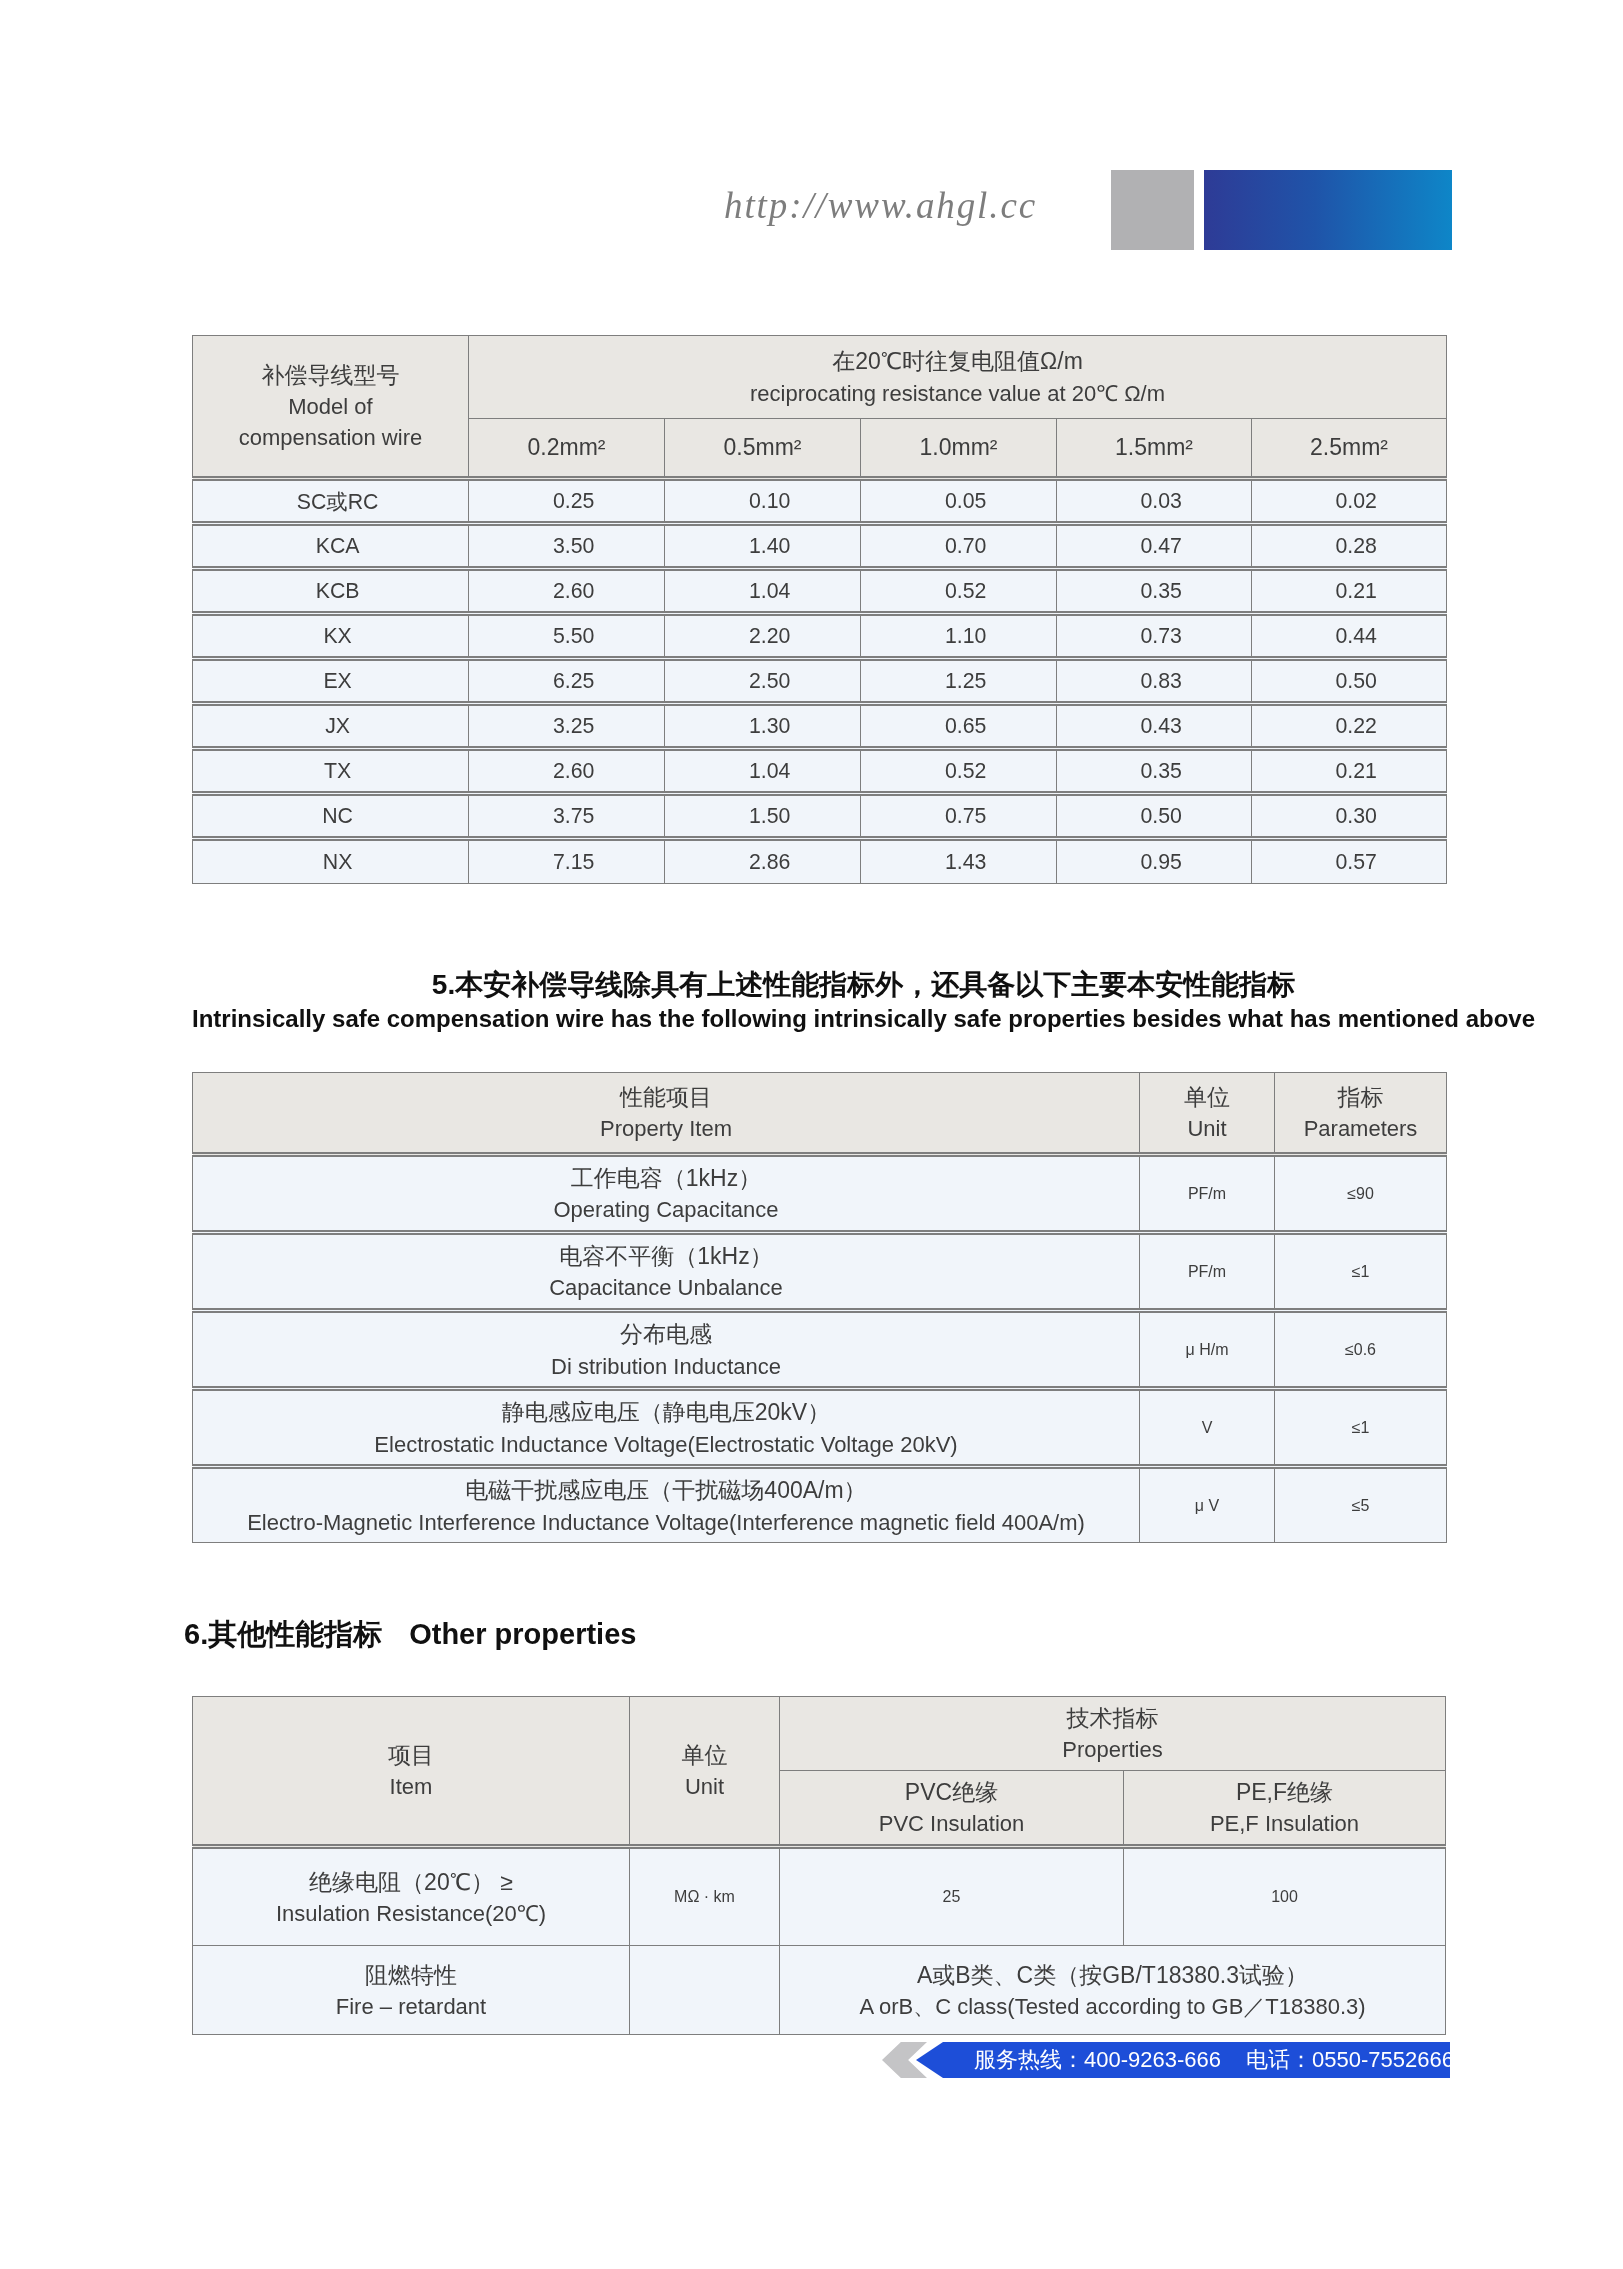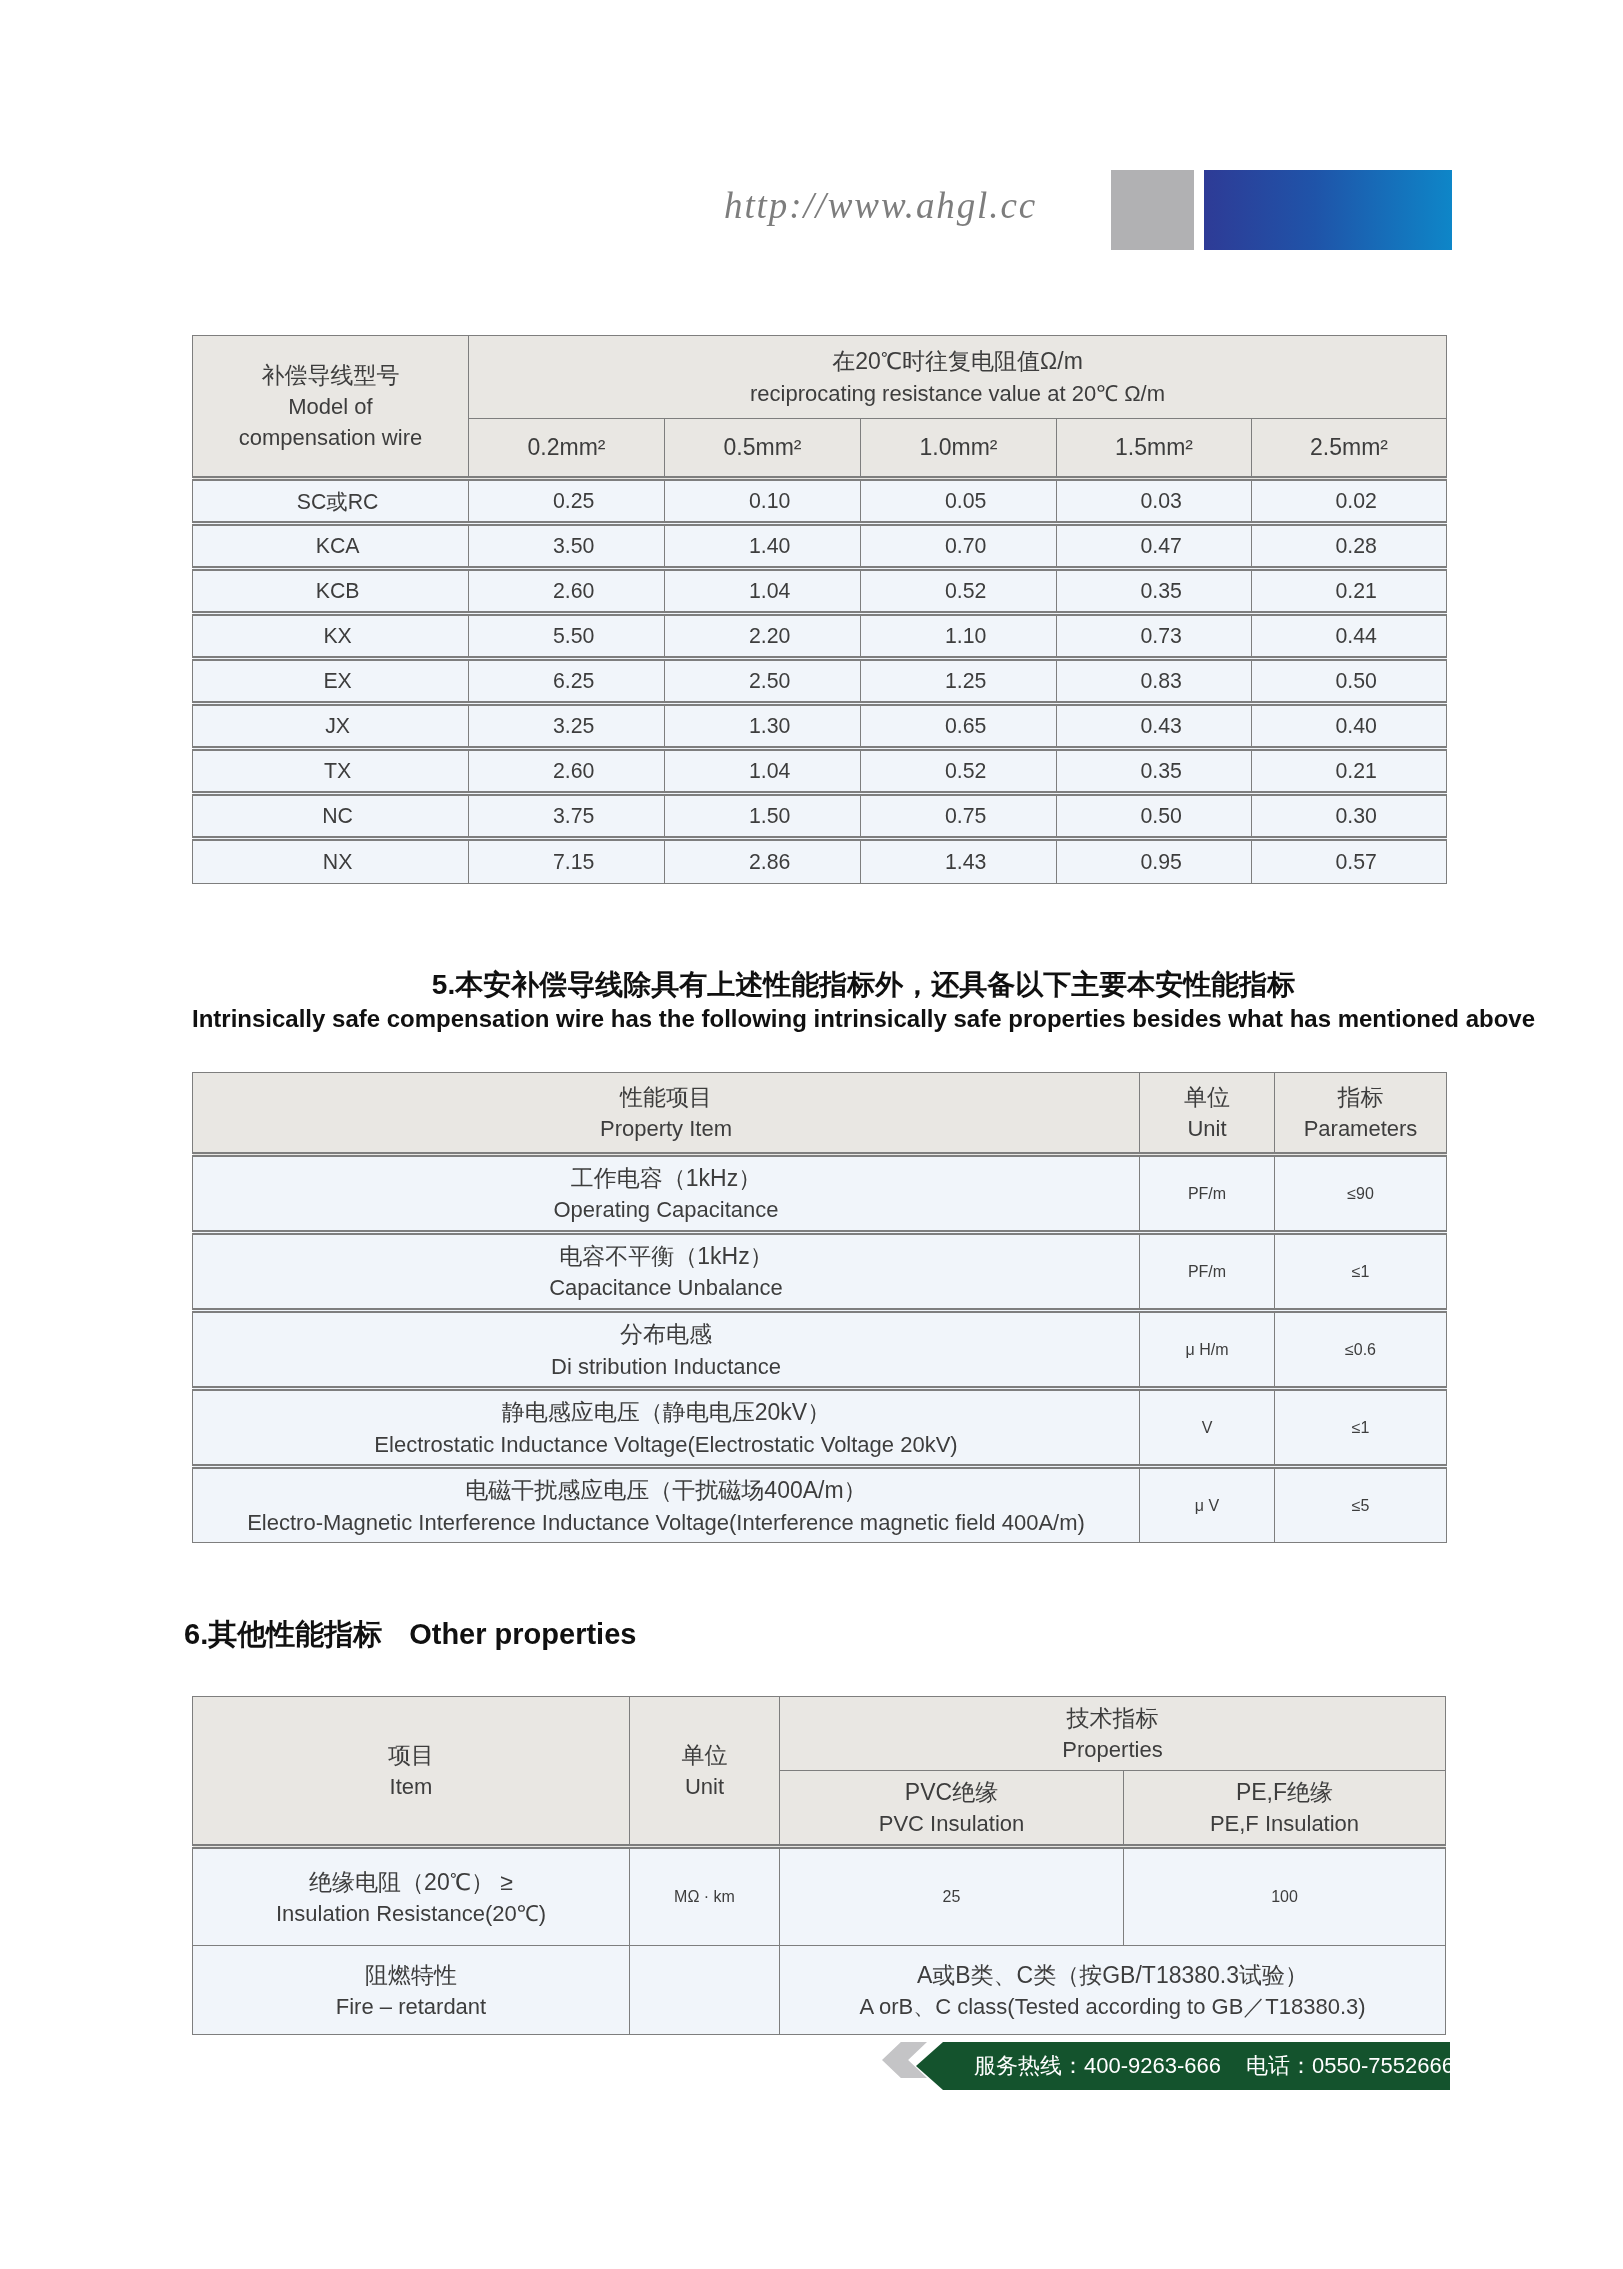--- a/index.html
+++ b/index.html
@@ -52,21 +52,21 @@
   .table3 .sub-hdr th { height:62px; }
   .table3 tbody tr.r1 td { height:99px; border-top:5.8px double #7e7e7e; }
   .table3 tbody tr.r2 td { height:89px; }
 
   
   .footer-chevron {
     position:absolute; left:882px; top:2042px; width:45px; height:36px; background:#c4c4c6;
     clip-path:polygon(42% 0, 100% 0, 58% 50%, 100% 100%, 42% 100%, 0 50%);
   }
   .footer-banner {
-    position:absolute; left:916px; top:2042px; width:534px; height:48px; background:#14532d;
+    position:absolute; left:916px; top:2042px; width:534px; height:36px; background:#1d4ed8;
     clip-path:polygon(27px 0, 100% 0, 100% 100%, 27px 100%, 0 50%);
     color:#ffffff; display:flex; align-items:center; justify-content:space-between;
     padding:0 19.4px 0 58px; box-sizing:border-box; font-size:22px; white-space:nowrap;
   }
   .footer-banner .contact { display:flex; gap:25px; }
 </style>
 </head>
 <body>
 
 <div class="url-text">http://www.ahgl.cc</div>
@@ -142,21 +142,21 @@
       <td>1.25</td>
       <td>0.83</td>
       <td>0.50</td>
     </tr>
     <tr>
       <td>JX</td>
       <td>3.25</td>
       <td>1.30</td>
       <td>0.65</td>
       <td>0.43</td>
-      <td>0.40</td>
+      <td>0.22</td>
     </tr>
     <tr>
       <td>TX</td>
       <td>2.60</td>
       <td>1.04</td>
       <td>0.52</td>
       <td>0.35</td>
       <td>0.21</td>
     </tr>
     <tr>

